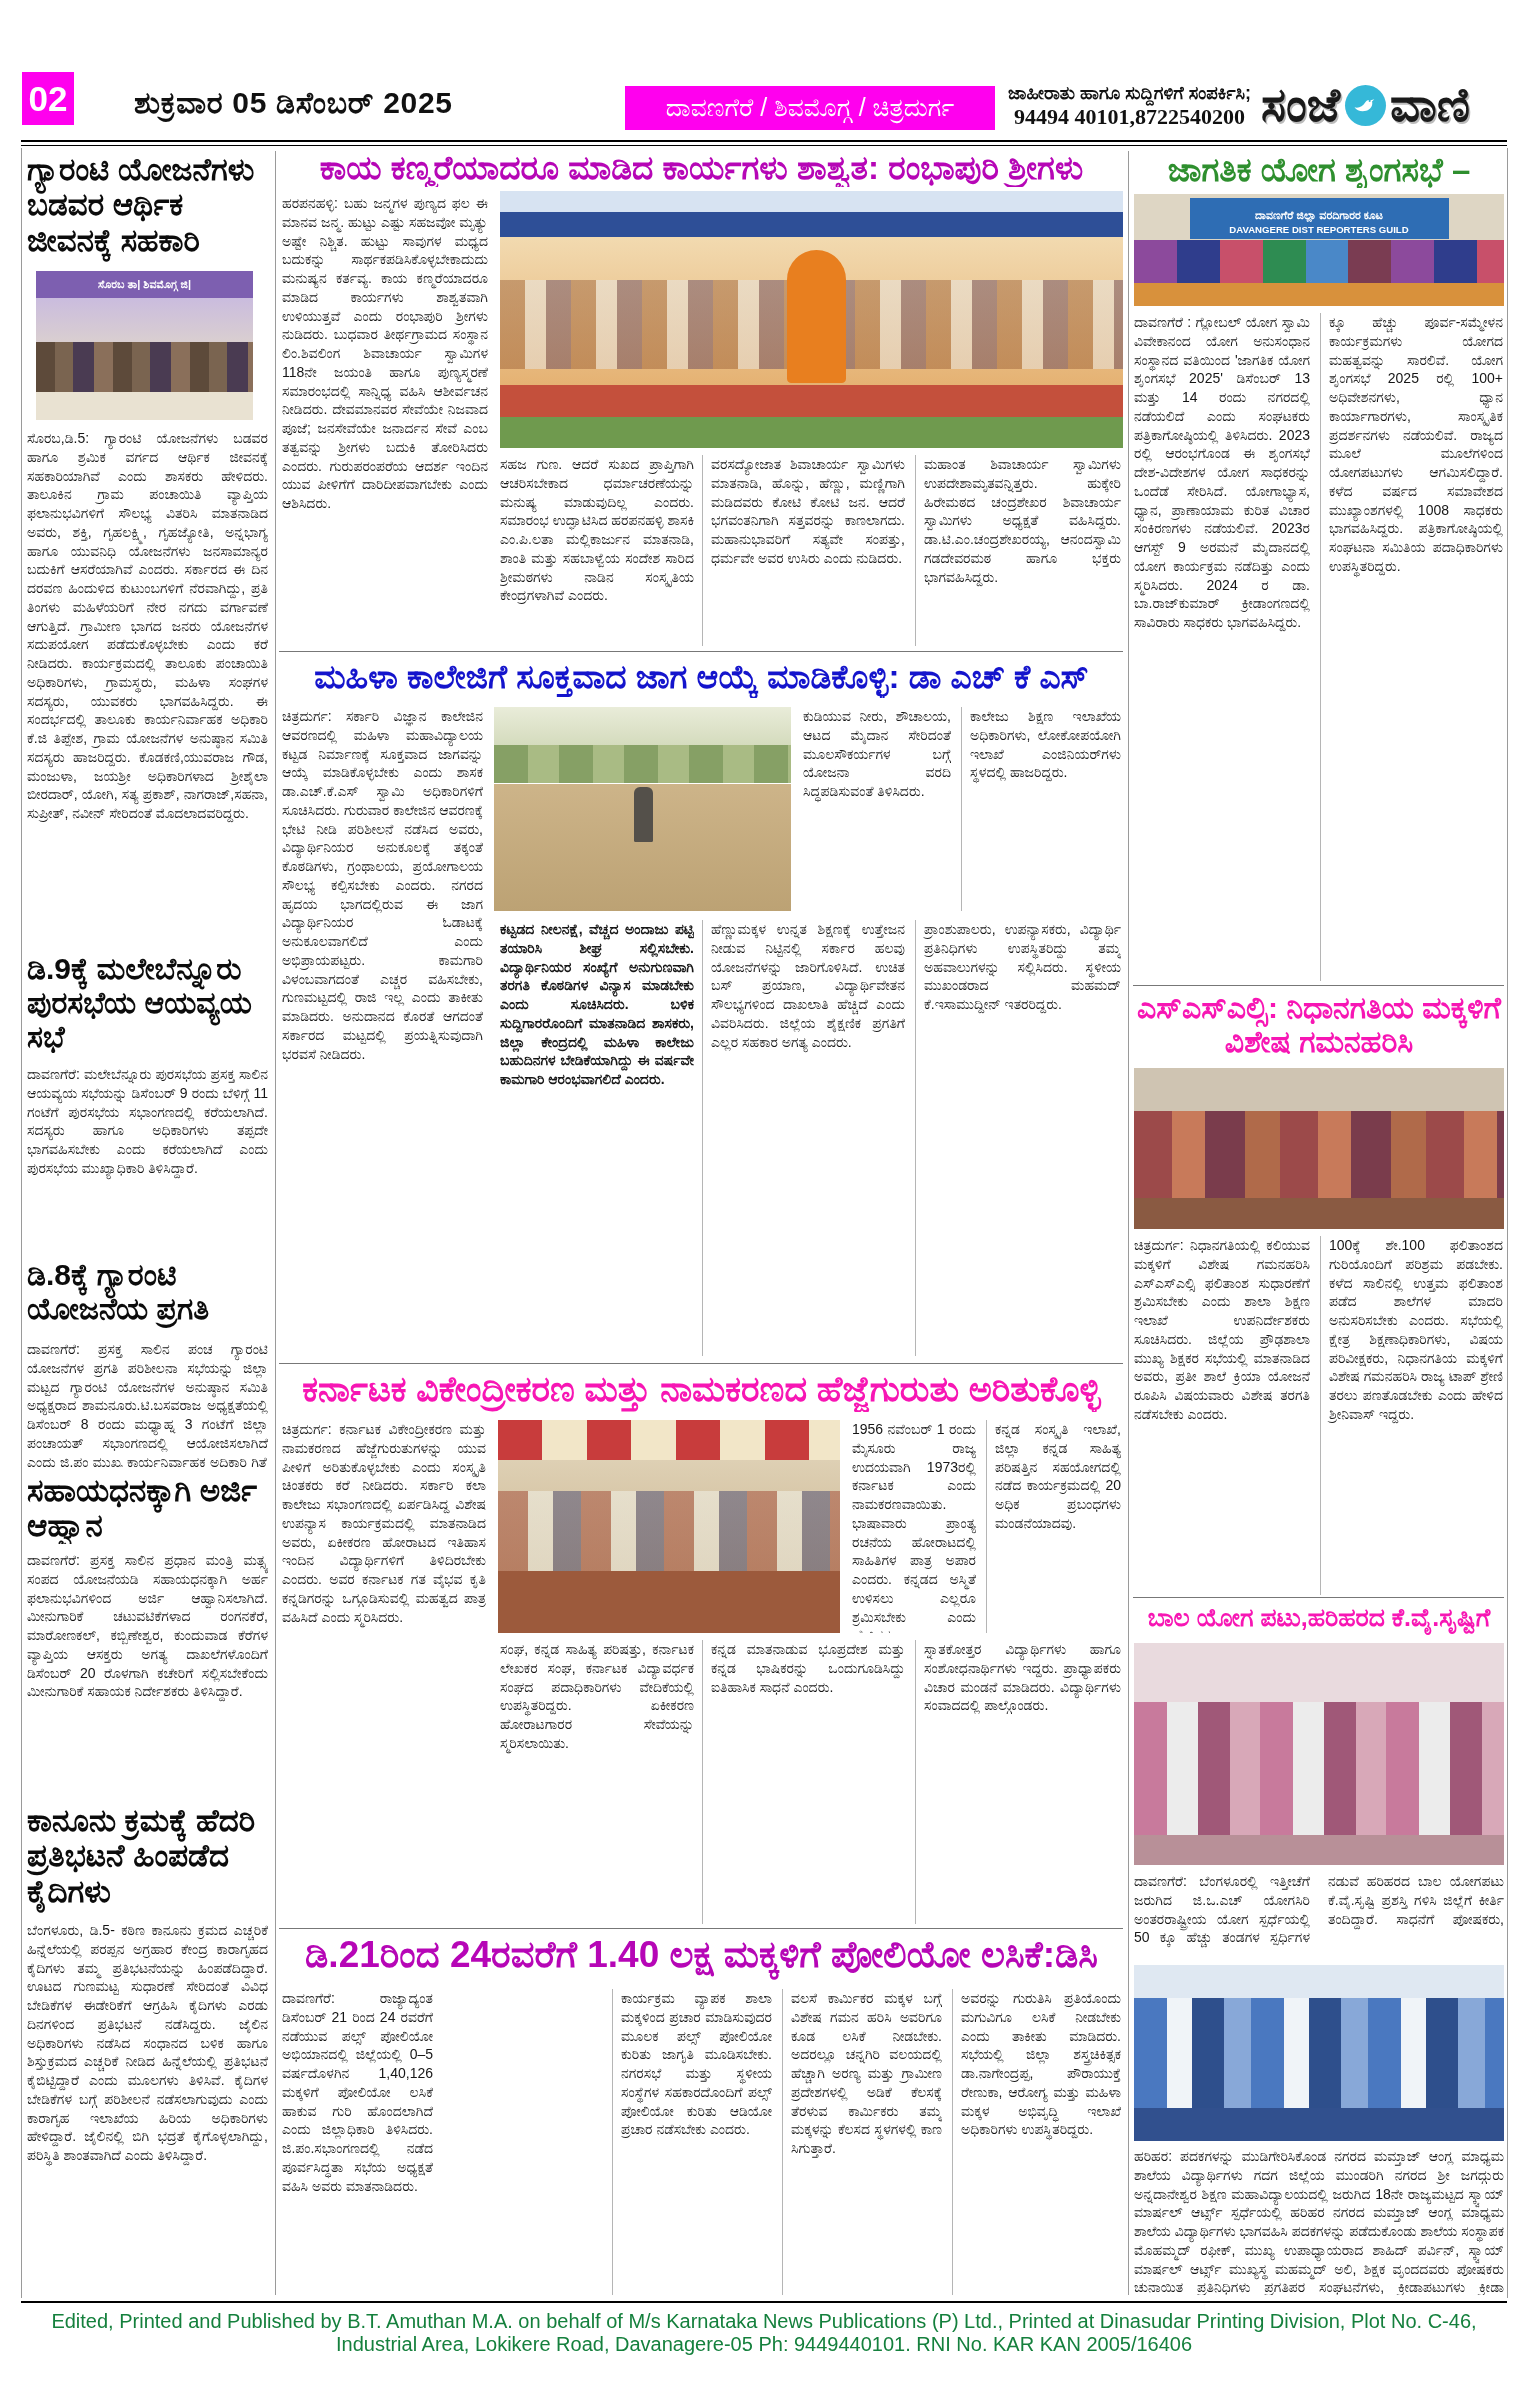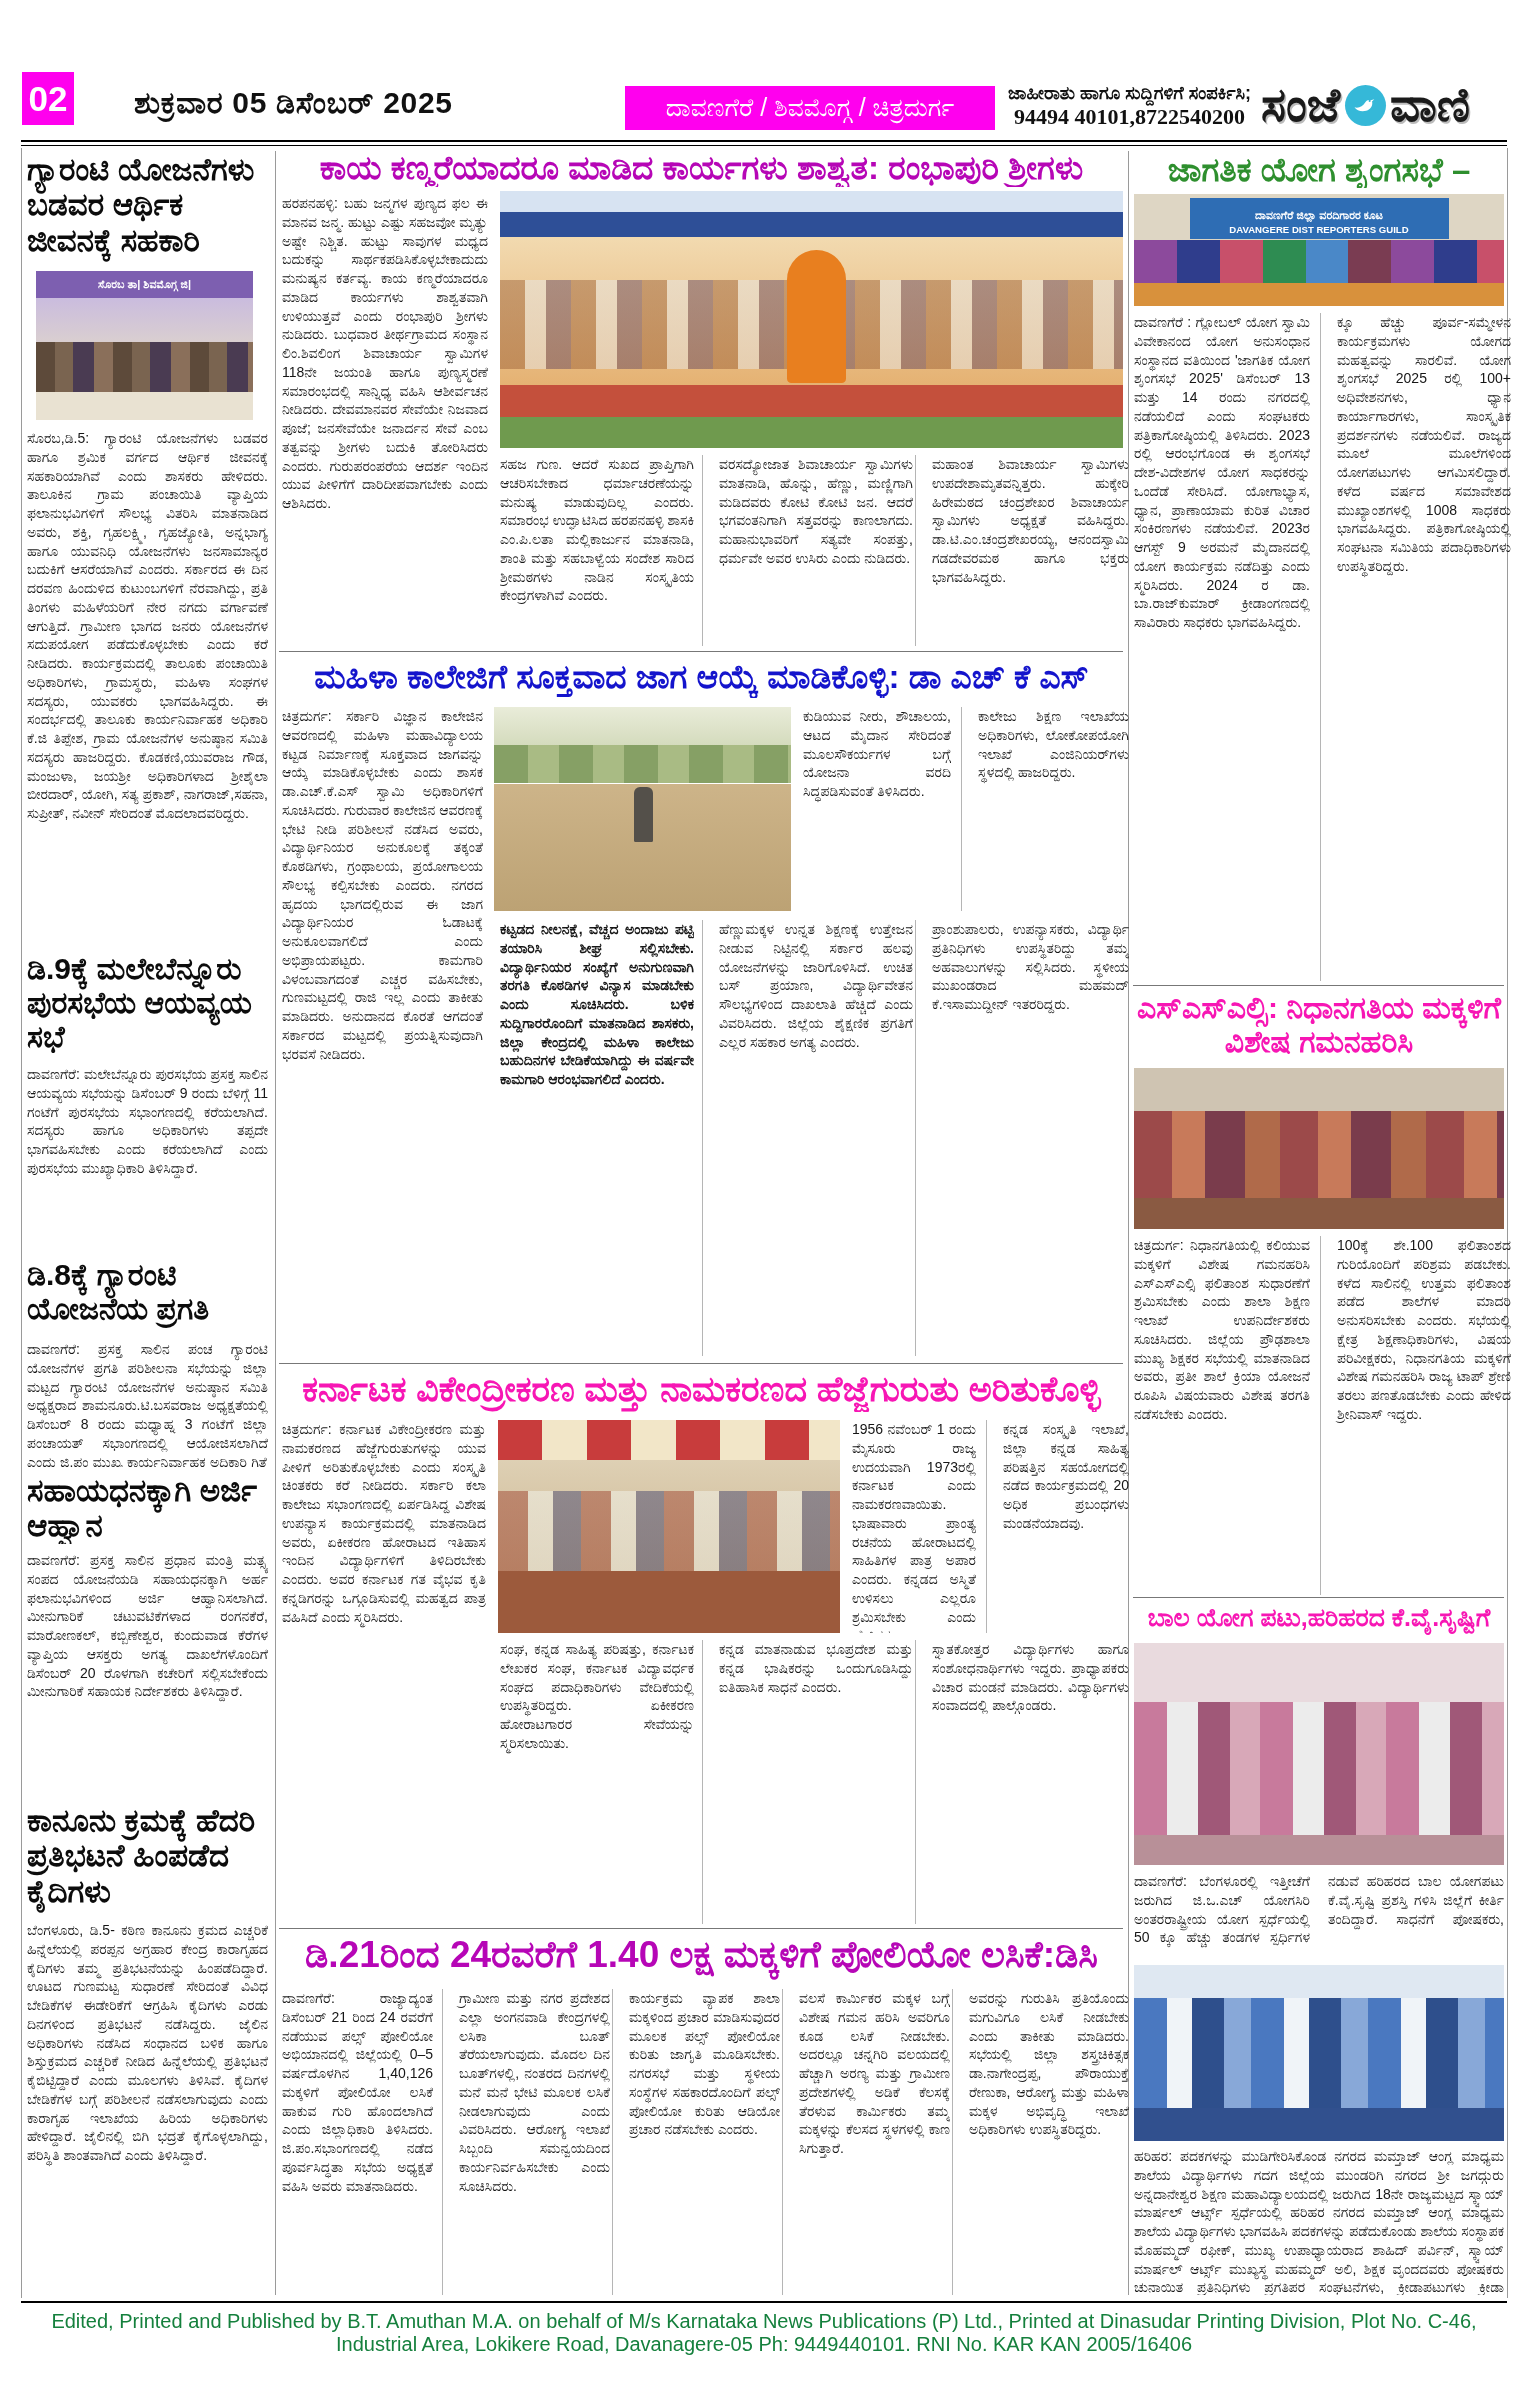--- a/index.html
+++ b/index.html
@@ -24,21 +24,21 @@
   
   .hl{font-weight:bold;line-height:1.14;overflow:hidden;}
   .hl-black{color:#0c0c0c;}
   .hl-blue{color:#1414cc;text-align:center;}
   .hl-pink{color:#f716b4;text-align:center;}
   .hl-purple{color:#b606b6;text-align:center;}
   .hl-green{color:#2e8f2e;text-align:center;}
   
   .bodytxt{font-size:14px;line-height:1.34;text-align:justify;overflow:hidden;color:#161616;
            word-break:break-word;}
-  .colrule{border-left:0.7px solid #b5b5b5;padding-left:16px;}
+  .colrule{border-left:0.7px solid #b5b5b5;padding-left:8px;}
   
   .photo{overflow:hidden;position:absolute;}
   .pb{position:absolute;left:0;right:0;}
   .banner-txt{color:#fff;font-weight:bold;text-align:center;overflow:hidden;}
   .footer{font-size:20px;color:#15803d;text-align:center;}
 </style>
 </head>
 <body>
 
 <div class="page">
@@ -133,21 +133,20 @@
   <div class="abs bodytxt" style="left:852px;top:1420px;width:124px;height:213px;">1956 ನವೆಂಬರ್ 1 ರಂದು ಮೈಸೂರು ರಾಜ್ಯ ಉದಯವಾಗಿ 1973ರಲ್ಲಿ ಕರ್ನಾಟಕ ಎಂದು ನಾಮಕರಣವಾಯಿತು. ಭಾಷಾವಾರು ಪ್ರಾಂತ್ಯ ರಚನೆಯ ಹೋರಾಟದಲ್ಲಿ ಸಾಹಿತಿಗಳ ಪಾತ್ರ ಅಪಾರ ಎಂದರು. ಕನ್ನಡದ ಅಸ್ಮಿತೆ ಉಳಿಸಲು ಎಲ್ಲರೂ ಶ್ರಮಿಸಬೇಕು ಎಂದು ಹೇಳಿದರು.</div>
   <div class="abs bodytxt colrule" style="left:986px;top:1420px;width:126px;height:213px;">ಕನ್ನಡ ಸಂಸ್ಕೃತಿ ಇಲಾಖೆ, ಜಿಲ್ಲಾ ಕನ್ನಡ ಸಾಹಿತ್ಯ ಪರಿಷತ್ತಿನ ಸಹಯೋಗದಲ್ಲಿ ನಡೆದ ಕಾರ್ಯಕ್ರಮದಲ್ಲಿ 20 ಅಧಿಕ ಪ್ರಬಂಧಗಳು ಮಂಡನೆಯಾದವು.</div>
   <div class="abs bodytxt" style="left:500px;top:1640px;width:194px;height:284px;">ಸಂಘ, ಕನ್ನಡ ಸಾಹಿತ್ಯ ಪರಿಷತ್ತು, ಕರ್ನಾಟಕ ಲೇಖಕರ ಸಂಘ, ಕರ್ನಾಟಕ ವಿದ್ಯಾವರ್ಧಕ ಸಂಘದ ಪದಾಧಿಕಾರಿಗಳು ವೇದಿಕೆಯಲ್ಲಿ ಉಪಸ್ಥಿತರಿದ್ದರು. ಏಕೀಕರಣ ಹೋರಾಟಗಾರರ ಸೇವೆಯನ್ನು ಸ್ಮರಿಸಲಾಯಿತು.</div>
   <div class="abs bodytxt colrule" style="left:702px;top:1640px;width:194px;height:284px;">ಕನ್ನಡ ಮಾತನಾಡುವ ಭೂಪ್ರದೇಶ ಮತ್ತು ಕನ್ನಡ ಭಾಷಿಕರನ್ನು ಒಂದುಗೂಡಿಸಿದ್ದು ಐತಿಹಾಸಿಕ ಸಾಧನೆ ಎಂದರು.</div>
   <div class="abs bodytxt colrule" style="left:915px;top:1640px;width:197px;height:284px;">ಸ್ನಾತಕೋತ್ತರ ವಿದ್ಯಾರ್ಥಿಗಳು ಹಾಗೂ ಸಂಶೋಧನಾರ್ಥಿಗಳು ಇದ್ದರು. ಪ್ರಾಧ್ಯಾಪಕರು ವಿಚಾರ ಮಂಡನೆ ಮಾಡಿದರು. ವಿದ್ಯಾರ್ಥಿಗಳು ಸಂವಾದದಲ್ಲಿ ಪಾಲ್ಗೊಂಡರು.</div>
 
   <div class="rule-thin" style="left:279px;top:1928px;width:844px;"></div>
 
   <div class="abs hl hl-purple" style="left:281px;top:1934px;width:841px;height:46px;font-size:37px;">ಡಿ.21ರಿಂದ 24ರವರೆಗೆ 1.40 ಲಕ್ಷ ಮಕ್ಕಳಿಗೆ ಪೋಲಿಯೋ ಲಸಿಕೆ:ಡಿಸಿ</div>
   <div class="abs bodytxt" style="left:282px;top:1989px;width:151px;height:306px;">ದಾವಣಗೆರೆ: ರಾಜ್ಯಾದ್ಯಂತ ಡಿಸೆಂಬರ್ 21 ರಿಂದ 24 ರವರೆಗೆ ನಡೆಯುವ ಪಲ್ಸ್ ಪೋಲಿಯೋ ಅಭಿಯಾನದಲ್ಲಿ ಜಿಲ್ಲೆಯಲ್ಲಿ 0–5 ವರ್ಷದೊಳಗಿನ 1,40,126 ಮಕ್ಕಳಿಗೆ ಪೋಲಿಯೋ ಲಸಿಕೆ ಹಾಕುವ ಗುರಿ ಹೊಂದಲಾಗಿದೆ ಎಂದು ಜಿಲ್ಲಾಧಿಕಾರಿ ತಿಳಿಸಿದರು. ಜಿ.ಪಂ.ಸಭಾಂಗಣದಲ್ಲಿ ನಡೆದ ಪೂರ್ವಸಿದ್ಧತಾ ಸಭೆಯ ಅಧ್ಯಕ್ಷತೆ ವಹಿಸಿ ಅವರು ಮಾತನಾಡಿದರು.</div>
-  <div class="abs bodytxt colrule" style="left:442px;top:1989px;width:151px;height:306px;">ಗ್ರಾಮೀಣ ಮತ್ತು ನಗರ ಪ್ರದೇಶದ ಎಲ್ಲಾ ಅಂಗನವಾಡಿ ಕೇಂದ್ರಗಳಲ್ಲಿ ಲಸಿಕಾ ಬೂತ್ ತೆರೆಯಲಾಗುವುದು. ಮೊದಲ ದಿನ ಬೂತ್‌ಗಳಲ್ಲಿ, ನಂತರದ ದಿನಗಳಲ್ಲಿ ಮನೆ ಮನೆ ಭೇಟಿ ಮೂಲಕ ಲಸಿಕೆ ನೀಡಲಾಗುವುದು ಎಂದು ವಿವರಿಸಿದರು. ಆರೋಗ್ಯ ಇಲಾಖೆ ಸಿಬ್ಬಂದಿ ಸಮನ್ವಯದಿಂದ ಕಾರ್ಯನಿರ್ವಹಿಸಬೇಕು ಎಂದು ಸೂಚಿಸಿದರು.</div>
   <div class="abs bodytxt colrule" style="left:612px;top:1989px;width:151px;height:306px;">ಕಾರ್ಯಕ್ರಮ ವ್ಯಾಪಕ ಶಾಲಾ ಮಕ್ಕಳಿಂದ ಪ್ರಚಾರ ಮಾಡಿಸುವುದರ ಮೂಲಕ ಪಲ್ಸ್ ಪೋಲಿಯೋ ಕುರಿತು ಜಾಗೃತಿ ಮೂಡಿಸಬೇಕು. ನಗರಸಭೆ ಮತ್ತು ಸ್ಥಳೀಯ ಸಂಸ್ಥೆಗಳ ಸಹಕಾರದೊಂದಿಗೆ ಪಲ್ಸ್ ಪೋಲಿಯೋ ಕುರಿತು ಆಡಿಯೋ ಪ್ರಚಾರ ನಡೆಸಬೇಕು ಎಂದರು.</div>
   <div class="abs bodytxt colrule" style="left:782px;top:1989px;width:151px;height:306px;">ವಲಸೆ ಕಾರ್ಮಿಕರ ಮಕ್ಕಳ ಬಗ್ಗೆ ವಿಶೇಷ ಗಮನ ಹರಿಸಿ ಅವರಿಗೂ ಕೂಡ ಲಸಿಕೆ ನೀಡಬೇಕು. ಅದರಲ್ಲೂ ಚನ್ನಗಿರಿ ವಲಯದಲ್ಲಿ ಹೆಚ್ಚಾಗಿ ಅರಣ್ಯ ಮತ್ತು ಗ್ರಾಮೀಣ ಪ್ರದೇಶಗಳಲ್ಲಿ ಅಡಿಕೆ ಕೆಲಸಕ್ಕೆ ತೆರಳುವ ಕಾರ್ಮಿಕರು ತಮ್ಮ ಮಕ್ಕಳನ್ನು ಕೆಲಸದ ಸ್ಥಳಗಳಲ್ಲಿ ಕಾಣ ಸಿಗುತ್ತಾರೆ.</div>
   <div class="abs bodytxt colrule" style="left:952px;top:1989px;width:160px;height:306px;">ಅವರನ್ನು ಗುರುತಿಸಿ ಪ್ರತಿಯೊಂದು ಮಗುವಿಗೂ ಲಸಿಕೆ ನೀಡಬೇಕು ಎಂದು ತಾಕೀತು ಮಾಡಿದರು. ಸಭೆಯಲ್ಲಿ ಜಿಲ್ಲಾ ಶಸ್ತ್ರಚಿಕಿತ್ಸಕ ಡಾ.ನಾಗೇಂದ್ರಪ್ಪ, ಪೌರಾಯುಕ್ತೆ ರೇಣುಕಾ, ಆರೋಗ್ಯ ಮತ್ತು ಮಹಿಳಾ ಮಕ್ಕಳ ಅಭಿವೃದ್ಧಿ ಇಲಾಖೆ ಅಧಿಕಾರಿಗಳು ಉಪಸ್ಥಿತರಿದ್ದರು.</div>
 
   <div class="abs hl hl-green" style="left:1134px;top:151px;width:370px;height:37px;font-size:33px;">ಜಾಗತಿಕ ಯೋಗ ಶೃಂಗಸಭೆ – 2025</div>
   <div class="photo" style="left:1134px;top:194px;width:370px;height:112px;">
     <div class="pb" style="top:0;height:112px;background:#ded6c4;"></div>
     <div class="abs banner-txt" style="left:15%;top:4.4px;width:70%;height:41px;background:#2e6db4;">
       <div style="font-size:11px;line-height:1.5;margin-top:9px;">ದಾವಣಗೆರೆ ಜಿಲ್ಲಾ ವರದಿಗಾರರ ಕೂಟ</div>
       <div style="font-size:9.6px;">DAVANGERE DIST REPORTERS GUILD</div>

